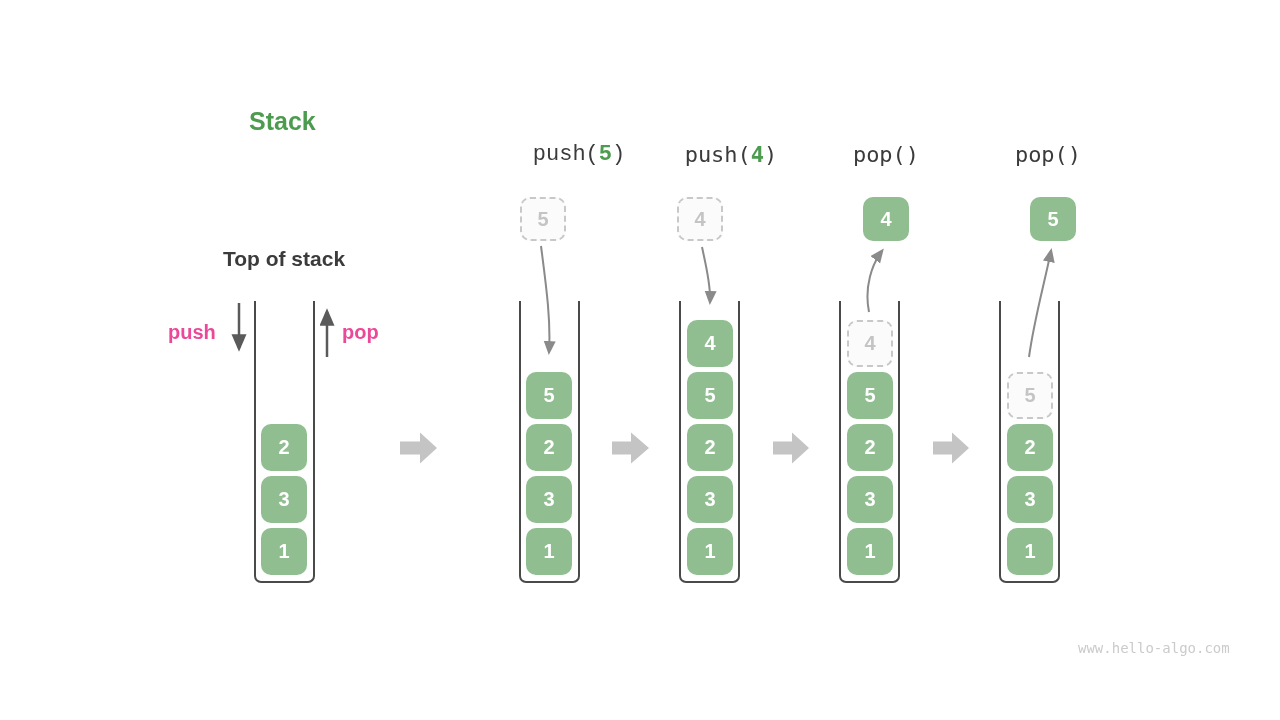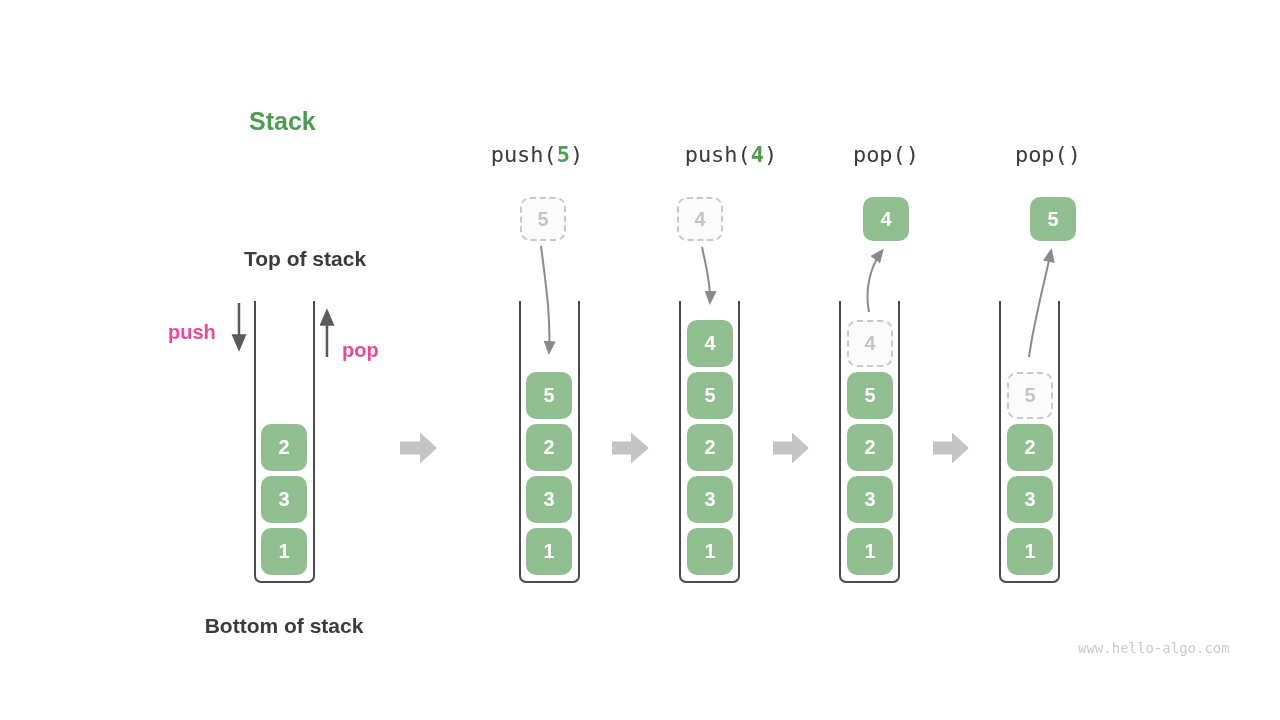--- a/index.html
+++ b/index.html
@@ -69,26 +69,25 @@
     <path d="M869,312 C864,287 872,264 882,251" stroke="#8A8A8A" stroke-width="2" fill="none" marker-end="url(#ah-gray)"></path>
     <path d="M1029,357 C1034,320 1044,285 1051,251" stroke="#8A8A8A" stroke-width="2" fill="none" marker-end="url(#ah-gray)"></path>
 
     <polygon points="400,441.5 420,441.5 420,432.5 437,448 420,463.5 420,454.5 400,454.5" fill="#C4C4C4"></polygon>
     <polygon points="612,441.5 631,441.5 631,432.5 649,448 631,463.5 631,454.5 612,454.5" fill="#C4C4C4"></polygon>
     <polygon points="773,441.5 792,441.5 792,432.5 809,448 792,463.5 792,454.5 773,454.5" fill="#C4C4C4"></polygon>
     <polygon points="933,441.5 952,441.5 952,432.5 969,448 952,463.5 952,454.5 933,454.5" fill="#C4C4C4"></polygon>
   </svg>
 
   <div class="diagram-title">Stack</div>
-  <div class="side-label" style="left:284px; top:247px;margin-left:21px;">Top of stack</div>
-  <div class="side-label" style="left:284px; top:614px;">Bottom of stack</div>
+  <div class="side-label" style="left:284px; top:247px;">Top of stack</div>
   <div class="pp-label" style="left:168px; top:321px;">push</div>
-  <div class="pp-label" style="left:342px; top:339px;">pop</div>
+  <div class="pp-label" style="left:342px; top:321px;">pop</div>
 
-  <div class="op-label" style="left:537px;">
+  <div class="op-label" style="left:579px;font-family:Liberation Mono, monospace;">
     <span>push(</span><span class="op-arg">5</span><span>)</span>
   </div>
   <div class="op-label" style="left:731px;">
     <span>push(</span><span class="op-arg">4</span><span>)</span>
   </div>
   <div class="op-label" style="left:886px;">
     <span>pop(</span><span class="op-arg"></span><span>)</span>
   </div>
   <div class="op-label" style="left:1048px;">
     <span>pop(</span><span class="op-arg"></span><span>)</span>

